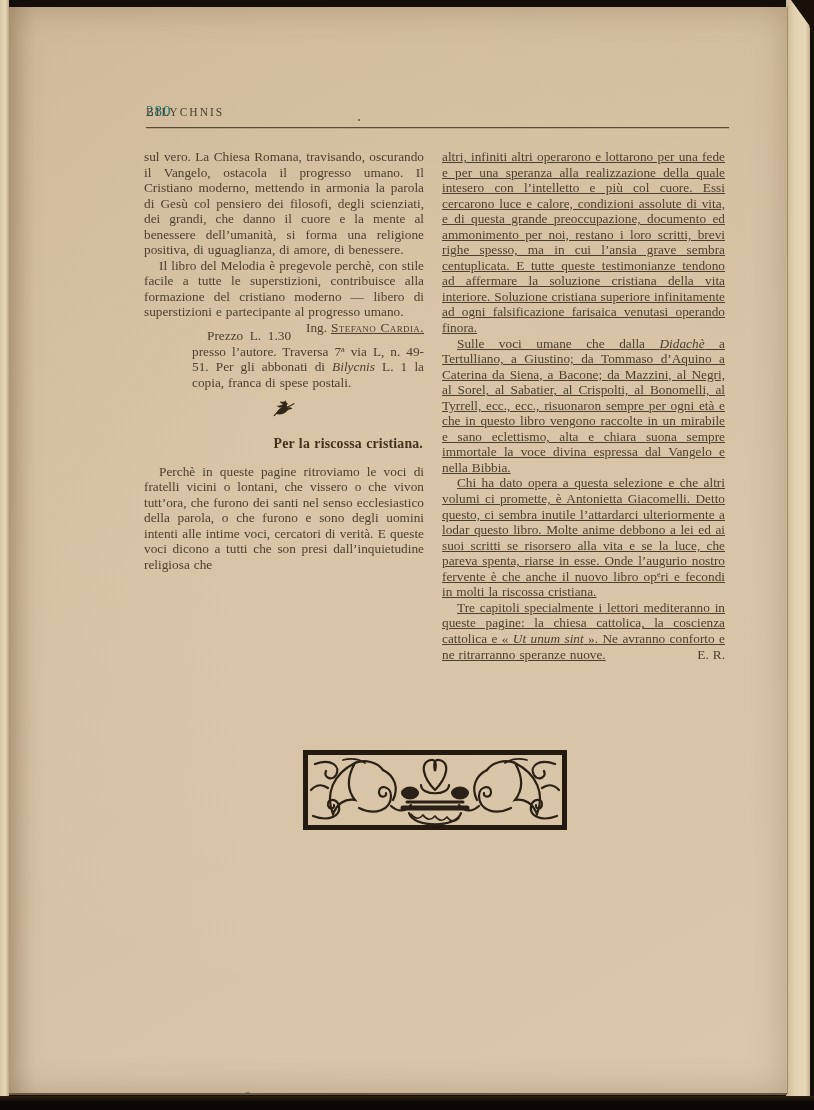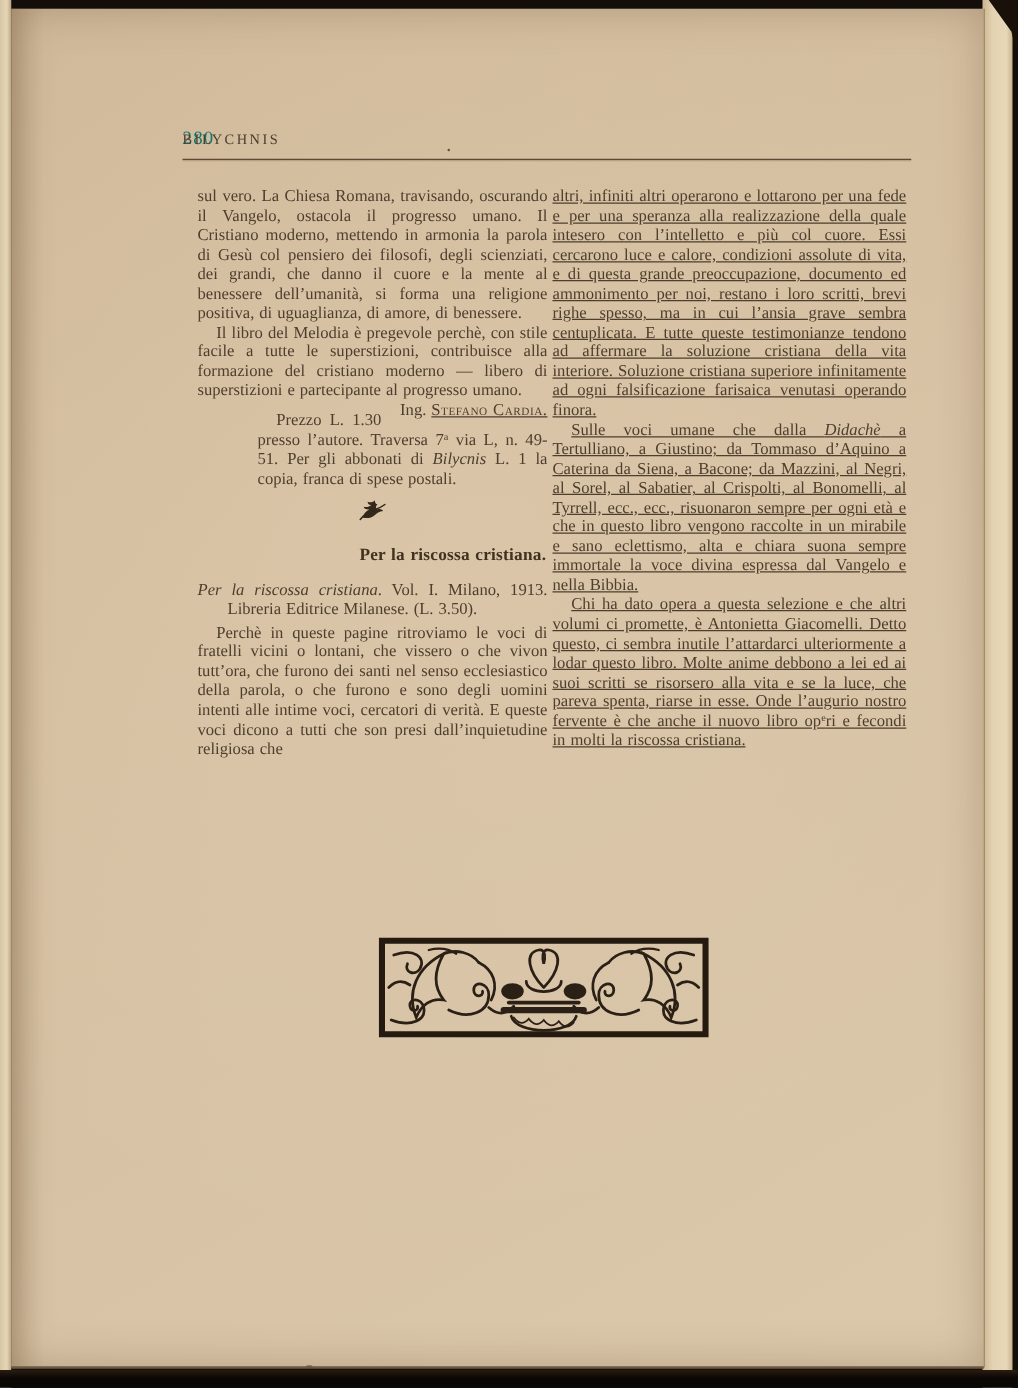--- a/index.html
+++ b/index.html
@@ -34,21 +34,21 @@
   
   .folio{position:absolute;left:146px;top:103px;font-size:15px;letter-spacing:1px;color:#0f766e;}
   .running-title{position:absolute;left:146px;top:106px;width:582px;
     font-size:11.5px;letter-spacing:2px;color:#4c3c2d;}
   .header-rule{position:absolute;left:146px;top:127px;width:583px;height:1px;
     background:#5d4a35;box-shadow:0 1px 0 rgba(93,74,53,0.25);}
 
   
   .col{position:absolute;top:149px;color:#4e3e2d;font-size:13.3px;line-height:15.55px;
     text-align:justify;text-justify:inter-word;word-spacing:0.05em;}
-  .col-left{left:158px;width:280px;}
+  .col-left{left:144px;width:280px;}
   .col-right{left:442px;width:283px;text-decoration:underline;}
   .para{margin:0;}
   .indent{text-indent:15px;}
   .gap-before{margin-top:8px;margin-left:48px;}
   .citation{padding-left:24px;text-indent:-24px;margin:0 0 3px 0;}
   .section-heading{font-weight:bold;font-size:13.8px;letter-spacing:0.2px;color:#42311f;
     text-align:right;margin:16px 1px 12px 0;}
   .leaf-ornament{text-align:center;height:22px;margin:8px 0 9px 0;}
   .leaf-ornament svg{display:inline-block;vertical-align:middle;}
   .s-i{font-style:italic;}
@@ -82,27 +82,27 @@
       <div class="para"><span>sul vero. La Chiesa Romana, travisando, oscurando il Vangelo, ostacola il progresso umano. Il Cristiano moderno, mettendo in armonia la parola di Gesù col pensiero dei filosofi, degli scienziati, dei grandi, che danno il cuore e la mente al benessere dell’umanità, si forma una religione positiva, di uguaglianza, di amore, di benessere.</span></div>
       <div class="para indent"><span>Il libro del Melodia è pregevole perchè, con stile facile a tutte le superstizioni, contribuisce alla formazione del cristiano moderno — libero di superstizioni e partecipante al progresso umano. </span><span class="s-fr"><span>Ing. </span><span class="s-sc">Stefano Cardia.</span></span></div>
       <div class="para indent gap-before"><span>Prezzo L. 1.30 presso l’autore. Traversa 7</span><span class="s-sup">a</span><span> via L, n. 49-51. Per gli abbonati di </span><span class="s-i">Bilycnis</span><span> L. 1 la copia, franca di spese postali.</span></div>
       <div class="leaf-ornament">
   <svg width="23" height="19" viewBox="0 0 23 19">
     <path d="M3 16 C4 13 5.5 11 8.5 9.5 C6 9.8 4.4 9 3.9 7.4 C6.4 8 8.4 7.4 9.9 5.9 C7.9 5.7 7.1 4.7 7.1 3.3 C9.4 4.3 11.4 3.9 13 2.2 C12.8 4 13.5 5.1 15 5.4 C13.5 6.8 13.3 8.2 14.5 9.6 C16.3 8.9 18 9.2 19.6 10.7 C16.5 11 14.3 12.2 12.8 14.2 C9.8 16.8 5.9 16.7 3 16 Z" fill="#34281a"></path>
     <path d="M1.2 17.6 C4.4 13.6 8.4 11 13.4 9.4 C16.4 8.4 18.9 7.2 20.9 5.6" stroke="#34281a" stroke-width="1.2" fill="none" stroke-linecap="round"></path>
   </svg>
 </div>
       <div class="section-heading"><span>Per la riscossa cristiana.</span></div>
-      <div class="citation"><span class="s-i">Per la riscossa cristiana</span><span>. Vol. I. Milano, 1913. Libreria Editrice Milanese. (L. 3.50).</span></div>
       <div class="para indent"><span>Perchè in queste pagine ritroviamo le voci di fratelli vicini o lontani, che vissero o che vivon tutt’ora, che furono dei santi nel senso ecclesiastico della parola, o che furono e sono degli uomini intenti alle intime voci, cercatori di verità. E queste voci dicono a tutti che son presi dall’inquietudine religiosa che</span></div>
     </div>
   <div class="col col-right">
       <div class="para"><span>altri, infiniti altri operarono e lottarono per una fede e per una speranza alla realizzazione della quale intesero con l’intelletto e più col cuore. Essi cercarono luce e calore, condizioni assolute di vita, e di questa grande preoccupazione, documento ed ammonimento per noi, restano i loro scritti, brevi righe spesso, ma in cui l’ansia grave sembra centuplicata. E tutte queste testimonianze tendono ad affermare la soluzione cristiana della vita interiore. Soluzione cristiana superiore infinitamente ad ogni falsificazione farisaica venutasi operando finora.</span></div>
       <div class="para indent"><span>Sulle voci umane che dalla </span><span class="s-i">Didachè</span><span> a Tertulliano, a Giustino; da Tommaso d’Aquino a Caterina da Siena, a Bacone; da Mazzini, al Negri, al Sorel, al Sabatier, al Crispolti, al Bonomelli, al Tyrrell, ecc., ecc., risuonaron sempre per ogni età e che in questo libro vengono raccolte in un mirabile e sano eclettismo, alta e chiara suona sempre immortale la voce divina espressa dal Vangelo e nella Bibbia.</span></div>
       <div class="para indent"><span>Chi ha dato opera a questa selezione e che altri volumi ci promette, è Antonietta Giacomelli. Detto questo, ci sembra inutile l’attardarci ulteriormente a lodar questo libro. Molte anime debbono a lei ed ai suoi scritti se risorsero alla vita e se la luce, che pareva spenta, riarse in esse. Onde l’augurio nostro fervente è che anche il nuovo libro op</span><span class="s-sup">e</span><span>ri e fecondi in molti la riscossa cristiana.</span></div>
+      <div class="para indent"><span>Tre capitoli specialmente i lettori mediteranno in queste pagine: la chiesa cattolica, la coscienza cattolica e « </span><span class="s-i">Ut unum sint</span><span> ». Ne avranno conforto e ne ritrarranno speranze nuove. </span><span class="s-fr">E. R.</span></div>
     </div>
 
   <svg class="tailpiece" viewBox="0 0 264 80" xmlns="http://www.w3.org/2000/svg" xmlns:xlink="http://www.w3.org/1999/xlink">
     <rect x="2.5" y="2.5" width="259" height="75" fill="none" stroke="#241a10" stroke-width="5"></rect>
     <g id="tp-half" stroke="#2b2015" stroke-width="2.2" fill="none" stroke-linecap="round">
       <path d="M10 66 C26 72 38 66 36 56 C34 48 24 48 25 55 C26 60 32 59 31 55"></path>
       <path d="M12 14 C28 8 38 16 33 25 C29 31 20 28 23 21"></path>
       <path d="M30 64 C22 44 30 24 52 13 C44 27 44 40 52 50 C42 48 34 54 30 64 Z"></path>
       <path d="M52 13 C62 9 74 12 80 20"></path>
       <path d="M56 58 C72 66 88 60 88 46 C88 36 76 34 76 42 C76 48 84 48 83 43"></path>

